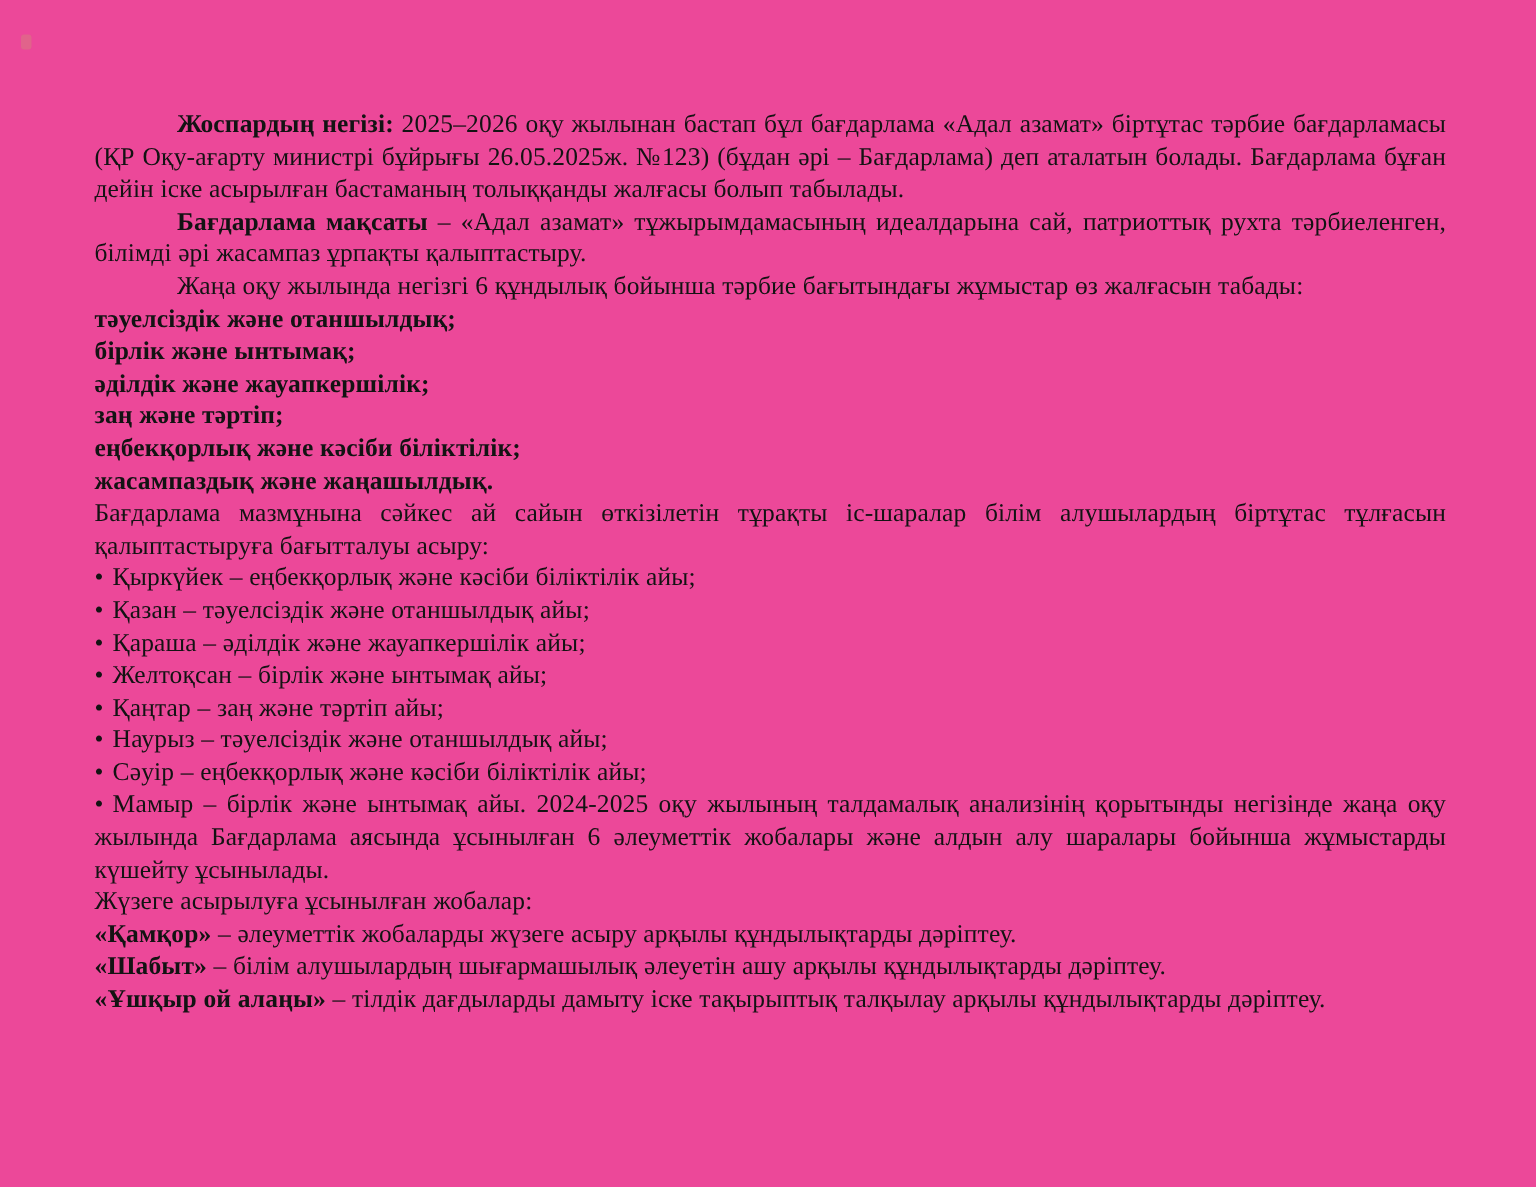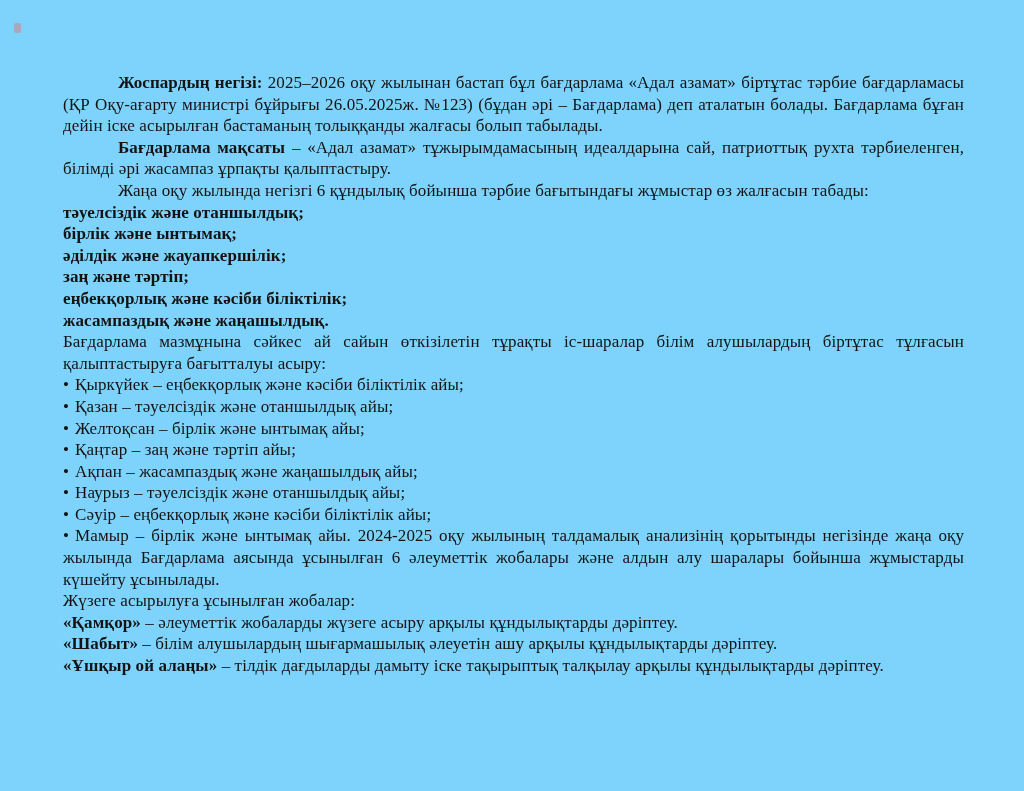--- a/index.html
+++ b/index.html
@@ -4,21 +4,21 @@
 <style>
   html, body { margin: 0; padding: 0; }
   body {
     width: 1024px; height: 791px;
     background: #ffffff;
     font-family: "Liberation Serif", "DejaVu Serif", serif;
   }
   .page {
     position: relative;
     width: 1024px; height: 791px;
-    background: #7dd3fc;
+    background: #ec4899;
     overflow: hidden;
   }
   .scan-speck {
     position: absolute;
     left: 14px; top: 23px;
     width: 7px; height: 10px;
     background: rgba(214, 125, 125, 0.5);
     border-radius: 2px;
   }
   .doc {
@@ -57,23 +57,23 @@
     <p class="value-line">бірлік және ынтымақ;</p>
     <p class="value-line">әділдік және жауапкершілік;</p>
     <p class="value-line">заң және тәртіп;</p>
     <p class="value-line">еңбекқорлық және кәсіби біліктілік;</p>
     <p class="value-line">жасампаздық және жаңашылдық.</p>
 
     <p>Бағдарлама мазмұнына сәйкес ай сайын өткізілетін тұрақты іс-шаралар білім алушылардың біртұтас тұлғасын қалыптастыруға бағытталуы асыру:</p>
 
     <p class="bullet-line"><span class="bullet-marker">•</span><span>Қыркүйек – еңбекқорлық және кәсіби біліктілік айы;</span></p>
     <p class="bullet-line"><span class="bullet-marker">•</span><span>Қазан – тәуелсіздік және отаншылдық айы;</span></p>
+    <p class="bullet-line"><span class="bullet-marker">•</span><span>Қараша – әділдік және жауапкершілік айы;</span></p>
     <p class="bullet-line"><span class="bullet-marker">•</span><span>Желтоқсан – бірлік және ынтымақ айы;</span></p>
     <p class="bullet-line"><span class="bullet-marker">•</span><span>Қаңтар – заң және тәртіп айы;</span></p>
-    <p class="bullet-line"><span class="bullet-marker">•</span><span>Ақпан – жасампаздық және жаңашылдық айы;</span></p>
     <p class="bullet-line"><span class="bullet-marker">•</span><span>Наурыз – тәуелсіздік және отаншылдық айы;</span></p>
     <p class="bullet-line"><span class="bullet-marker">•</span><span>Сәуір – еңбекқорлық және кәсіби біліктілік айы;</span></p>
     <p class="bullet-line"><span class="bullet-marker">•</span><span>Мамыр – бірлік және ынтымақ айы. 2024-2025 оқу жылының талдамалық анализінің қорытынды негізінде жаңа оқу жылында Бағдарлама аясында ұсынылған 6 әлеуметтік жобалары және алдын алу шаралары бойынша жұмыстарды күшейту ұсынылады.</span></p>
 
     <p>Жүзеге асырылуға ұсынылған жобалар:</p>
 
     <p><b class="project-name">«Қамқор»</b><span> – әлеуметтік жобаларды жүзеге асыру арқылы құндылықтарды дәріптеу.</span></p>
     <p><b class="project-name">«Шабыт»</b><span> – білім алушылардың шығармашылық әлеуетін ашу арқылы құндылықтарды дәріптеу.</span></p>
     <p><b class="project-name">«Ұшқыр ой алаңы»</b><span> – тілдік дағдыларды дамыту іске тақырыптық талқылау арқылы құндылықтарды дәріптеу.</span></p>
 

